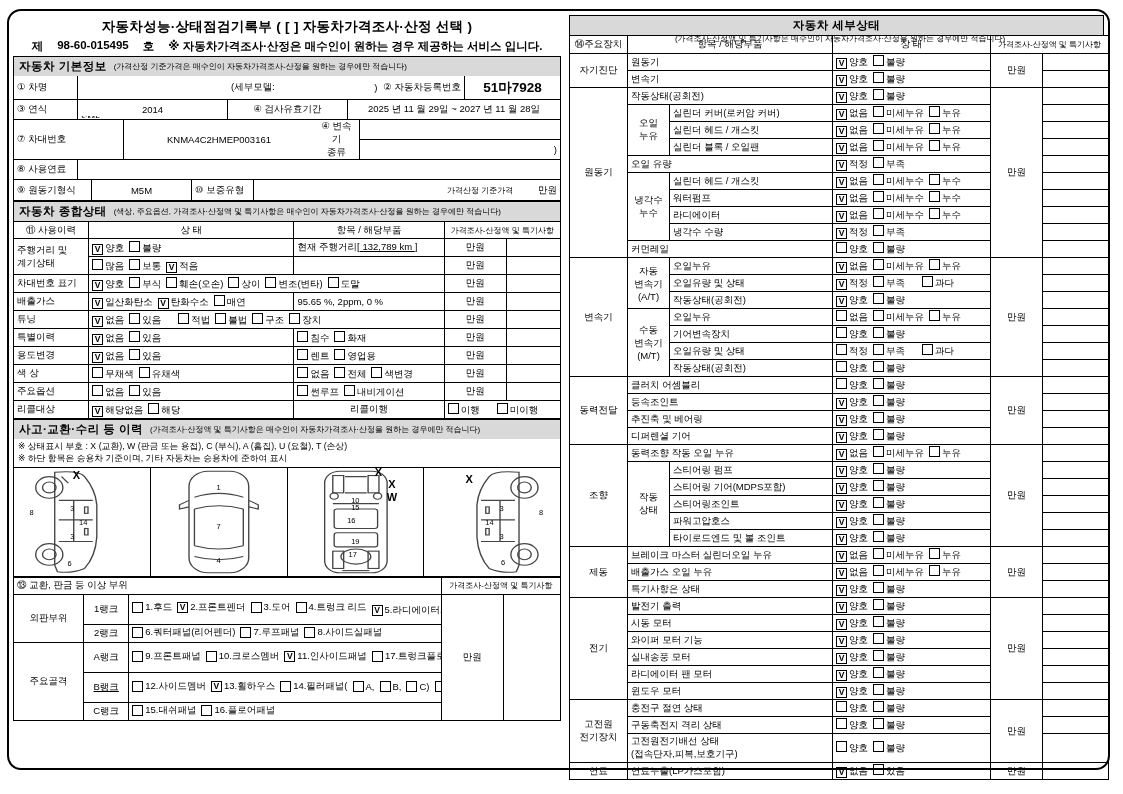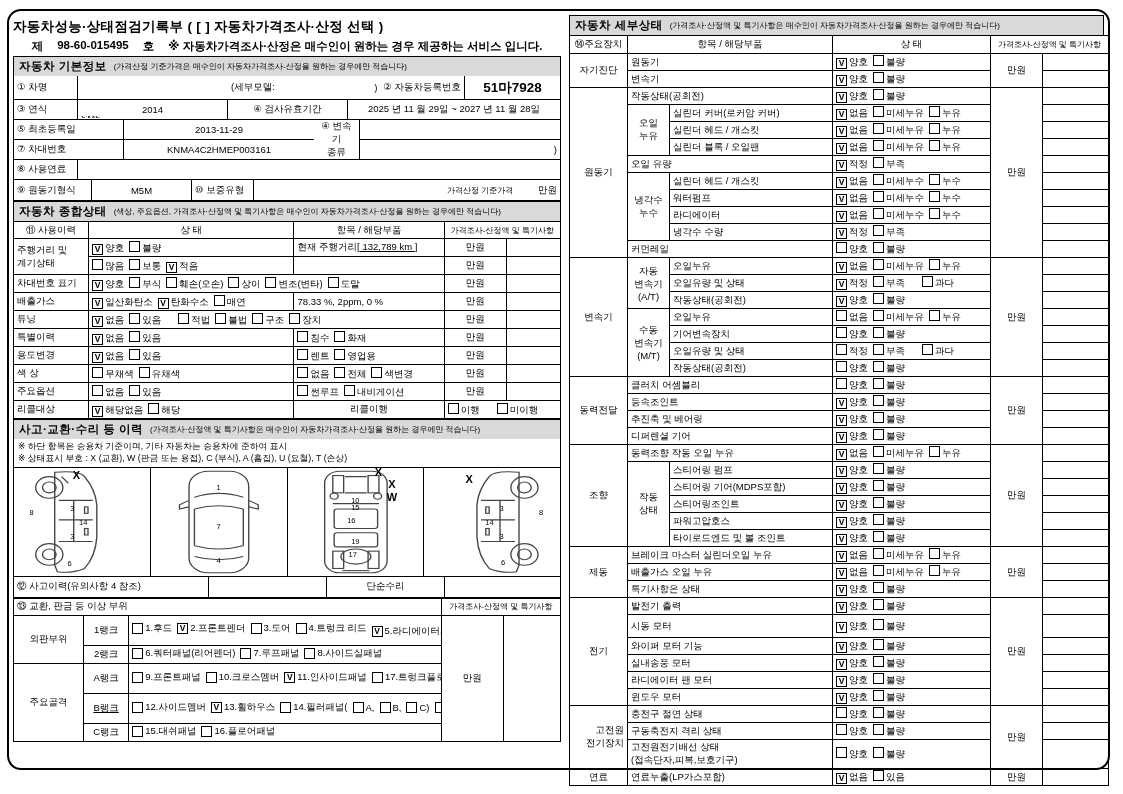--- a/index.html
+++ b/index.html
@@ -11,21 +11,21 @@
   .lcol{width:548px;flex:none;}
   .rcol{flex:1;min-width:0;}
 
   
   .secbar{background:#d9d9d9;border:1px solid #000;display:flex;align-items:center;
     padding:2px 5px;height:20px;box-sizing:border-box;}
   .secbar .t{font-weight:bold;font-size:11.5px;letter-spacing:.5px;}
   .secbar .n{font-size:8px;margin-left:7px;}
 
   
-  .titlebox{text-align:left;padding:3px 0 2px 0;}
+  .titlebox{text-align:center;padding:3px 0 2px 0;}
   .titlebox .l1{font-size:13.5px;font-weight:bold;letter-spacing:.3px;}
   .titlebox .l2{font-size:11.5px;font-weight:bold;margin-top:3px;display:flex;justify-content:center;gap:14px;}
 
   
   .ftab{border:1px solid #000;border-top:none;box-sizing:border-box;}
   .frow{display:flex;border-bottom:1px solid #000;box-sizing:border-box;}
   .frow:last-child{border-bottom:none;}
   .fc{border-right:1px solid #000;padding:1px 3px;font-size:9.5px;display:flex;
     align-items:center;box-sizing:border-box;overflow:hidden;white-space:nowrap;}
   .fc:last-child{border-right:none;}
@@ -100,24 +100,20 @@
           <div class="fc cen bignum fill">51마7928</div>
         </div>
         <div class="frow" style="height:20px;">
           <div class="fc" style="width:64px;">③ 연식</div>
           <div class="fc cen" style="width:150px;">2014</div>
           <div class="fc cen" style="width:120px;">④ 검사유효기간</div>
           <div class="fc cen fill">2025 년 11 월 29일    ~     2027 년 11 월 28일</div>
         </div>
         <div class="frow" style="height:40px;">
           <div class="stack" style="width:300px;">
-            <div class="frow">
-              <div class="fc" style="width:110px;">⑤ 최초등록일</div>
-              <div class="fc cen fill">2013-11-29</div>
-            </div>
             <div class="frow">
               <div class="fc" style="width:110px;">⑦ 차대번호</div>
               <div class="fc cen fill">KNMA4C2HMEP003161</div>
             </div>
           </div>
           <div class="fc cen pre" style="width:46px;white-space:pre-line;text-align:center;">④ 변속기
 종류</div>
           <div class="stack fill">
             <div class="frow">
               <div class="fc fill cks"></div>
@@ -184,21 +180,21 @@
             </tr>
             <tr style="height: 18px;">
               <td class="pre" style="white-space: pre-line; text-align: left;">차대번호 표기</td>
               <td colspan="2"><span class="cb on">V</span><span class="cbl">양호</span><span class="cb"></span><span class="cbl">부식</span><span class="cb"></span><span class="cbl">훼손(오손)</span><span class="cb"></span><span class="cbl">상이</span><span class="cb"></span><span class="cbl">변조(변타)</span><span class="cb"></span><span class="cbl">도말</span></td>
               <td style="text-align: center;">만원</td>
               <td></td>
             </tr>
             <tr style="height: 18px;">
               <td class="pre" style="white-space: pre-line; text-align: left;">배출가스</td>
               <td><span class="cb on">V</span><span class="cbl">일산화탄소</span><span class="cb on">V</span><span class="cbl">탄화수소</span><span class="cb"></span><span class="cbl">매연</span></td>
-              <td>78.33 %,      2ppm,      0 %</td>
+              <td>95.65 %,      2ppm,      0 %</td>
               <td style="text-align: center;">만원</td>
               <td></td>
             </tr>
             <tr style="height: 18px;">
               <td class="pre" style="white-space: pre-line; text-align: left;">튜닝</td>
               <td colspan="2"><span class="cb on">V</span><span class="cbl">없음</span><span class="cb"></span><span class="cbl">있음</span><span class="cb gap"></span><span class="cbl">적법</span><span class="cb"></span><span class="cbl">불법</span><span class="cb"></span><span class="cbl">구조</span><span class="cb"></span><span class="cbl">장치</span></td>
               <td style="text-align: center;">만원</td>
               <td></td>
             </tr>
             <tr style="height: 18px;">
@@ -237,22 +233,22 @@
             </tr>
           </tbody>
       </table>
 
       <div class="secbar" style="border-bottom:none;">
         <span class="t">사고·교환·수리 등 이력</span>
         <span class="n">(가격조사·산정액 및 특기사항은 매수인이 자동차가격조사·산정을 원하는 경우에만 적습니다)</span>
       </div>
 
       <div class="legend">
+        <div>※ 상태표시 부호 : X (교환), W (판금 또는 용접), C (부식), A (흠집), U (요철), T (손상)</div>
         <div>※ 하단 항목은 승용차 기준이며, 기타 자동차는 승용차에 준하여 표시</div>
-        <div>※ 상태표시 부호 : X (교환), W (판금 또는 용접), C (부식), A (흠집), U (요철), T (손상)</div>
       </div>
 
       <div class="diagrams">
         <div class="dg" id="dg0">
           <svg viewBox="0 0 100 100" preserveAspectRatio="none">
             <g fill="none" stroke="#444" stroke-width="1">
               <path d="M30,4 Q48,2 52,8 Q60,20 61,34 L61,64 Q60,82 52,93 Q42,98 32,96 L30,90 L30,10 Z"></path>
               <circle cx="26" cy="18" r="10"></circle>
                 <circle cx="26" cy="18" r="5"></circle>
               <circle cx="26" cy="80" r="10"></circle>
@@ -324,28 +320,20 @@
           </svg>
         <span class="ann mk" style="left: 33%; top: 10%;">X</span>
             <span class="ann" style="left: 86%; top: 41%;">8</span>
             <span class="ann" style="left: 57%; top: 37%;">3</span>
             <span class="ann" style="left: 48%; top: 50%;">14</span>
             <span class="ann" style="left: 57%; top: 63%;">3</span>
             <span class="ann" style="left: 58%; top: 87%;">6</span>
           </div>
       </div>
 
-      <div class="ftab">
-        <div class="frow" style="height:20px;">
-          <div class="fc" style="width:195px;">⑫ 사고이력(유의사항 4 참조)</div>
-          <div class="fc cks" style="width:118px;"></div>
-          <div class="fc cen" style="width:118px;">단순수리</div>
-          <div class="fc cks fill"></div>
-        </div>
-      </div>
 
       <table class="btab">
         <colgroup>
             <col style="width:70px;">
             <col style="width:45px;">
             <col style="width:312px;">
             <col style="width:62px;">
             <col style="width:57px;">
           </colgroup>
         <thead>
@@ -428,21 +416,21 @@
                   <span class="cbl">16.플로어패널</span>
                 </div></td>
             </tr>
           </tbody>
       </table>
 
     </div>
 
     <div class="rcol">
 
-      <div class="secbar" style="border-bottom:none;">
+      <div class="secbar" style="border-bottom:none;flex-direction:column;">
         <span class="t">자동차 세부상태</span>
         <span class="n">(가격조사·산정액 및 특기사항은 매수인이 자동차가격조사·산정을 원하는 경우에만 적습니다)</span>
       </div>
 
       <table class="btab">
         <colgroup>
             <col style="width:58px;">
             <col style="width:42px;">
             <col style="width:163px;">
             <col style="width:158px;">
@@ -642,21 +630,21 @@
               <td><span class="cb on">V</span><span class="cbl">양호</span><span class="cb"></span><span class="cbl">불량</span></td>
               <td></td>
             </tr>
             <tr style="height: 17px;">
               <td rowspan="6" style="white-space: pre-line; text-align: center;">전기</td>
               <td colspan="2" style="white-space: pre-line;">발전기 출력</td>
               <td><span class="cb on">V</span><span class="cbl">양호</span><span class="cb"></span><span class="cbl">불량</span></td>
               <td rowspan="6" style="text-align: center;">만원</td>
               <td></td>
             </tr>
-            <tr style="height: 23px;">
+            <tr style="height: 17px;">
               <td colspan="2" style="white-space: pre-line;">시동 모터</td>
               <td><span class="cb on">V</span><span class="cbl">양호</span><span class="cb"></span><span class="cbl">불량</span></td>
               <td></td>
             </tr>
             <tr style="height: 17px;">
               <td colspan="2" style="white-space: pre-line;">와이퍼 모터 기능</td>
               <td><span class="cb on">V</span><span class="cbl">양호</span><span class="cb"></span><span class="cbl">불량</span></td>
               <td></td>
             </tr>
             <tr style="height: 17px;">
@@ -668,21 +656,21 @@
               <td colspan="2" style="white-space: pre-line;">라디에이터 팬 모터</td>
               <td><span class="cb on">V</span><span class="cbl">양호</span><span class="cb"></span><span class="cbl">불량</span></td>
               <td></td>
             </tr>
             <tr style="height: 17px;">
               <td colspan="2" style="white-space: pre-line;">윈도우 모터</td>
               <td><span class="cb on">V</span><span class="cbl">양호</span><span class="cb"></span><span class="cbl">불량</span></td>
               <td></td>
             </tr>
             <tr style="height: 17px;">
-              <td rowspan="3" style="white-space: pre-line; text-align: right;">고전원
+              <td rowspan="3" style="white-space: pre-line; text-align: center;">고전원
 전기장치</td>
               <td colspan="2" style="white-space: pre-line;">충전구 절연 상태</td>
               <td><span class="cb"></span><span class="cbl">양호</span><span class="cb"></span><span class="cbl">불량</span></td>
               <td rowspan="3" style="text-align: center;">만원</td>
               <td></td>
             </tr>
             <tr style="height: 17px;">
               <td colspan="2" style="white-space: pre-line;">구동축전지 격리 상태</td>
               <td><span class="cb"></span><span class="cbl">양호</span><span class="cb"></span><span class="cbl">불량</span></td>
               <td></td>

